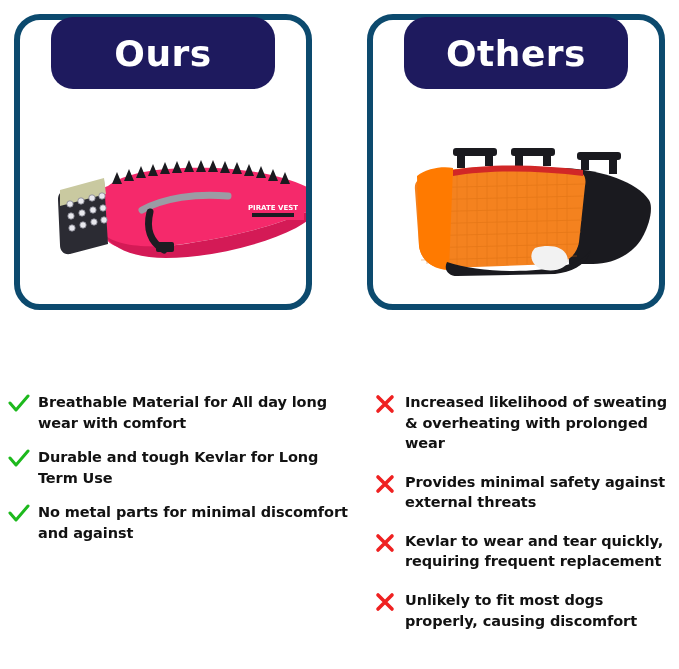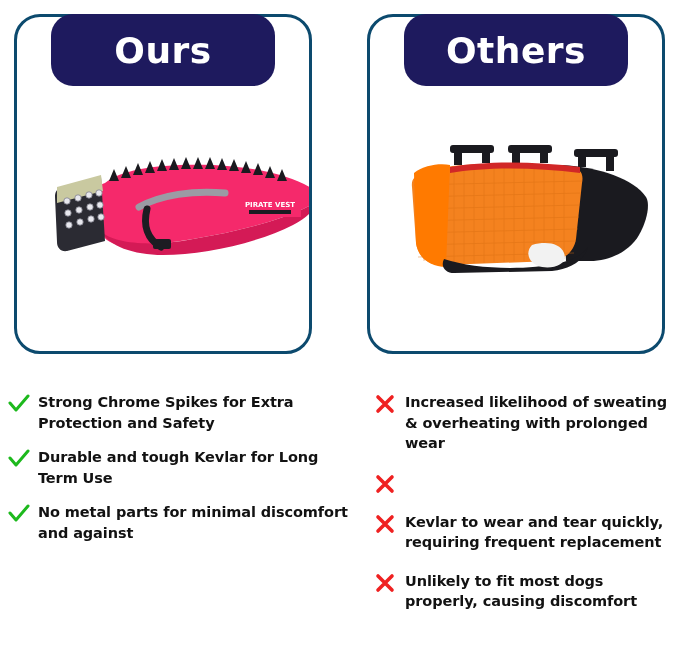--- a/index.html
+++ b/index.html
@@ -21,22 +21,22 @@
     width: 679px;
     height: 669px;
     background: #ffffff;
   }
 
   
   .panel {
     position: absolute;
     top: 14px;
     width: 298px;
-    height: 340px;
-    border: 3px solid #0c4a6e;
+    height: 296px;
+    border: 6px solid #0c4a6e;
     border-radius: 26px;
     background: #ffffff;
   }
   .panel.left  { left: 14px; }
   .panel.right { left: 367px; }
 
   .panel-header {
     position: absolute;
     top: -3px;
     left: 50%;
@@ -266,21 +266,21 @@
 
   <div class="lists">
 
     <div class="list left">
       <div class="list-item">
         <span class="mark">
           <svg width="22" height="20" viewBox="0 0 22 20">
               <path d="M2 9 L8 16 L20 2" stroke="#1db91d" stroke-width="3" fill="none" stroke-linecap="round" stroke-linejoin="round"></path>
             </svg>
         </span>
-        <span class="item-text">Strong Chrome Spikes for Extra Protection and Safety</span>
+        <span class="item-text">Breathable Material for All day long wear with comfort</span>
       </div>
       <div class="list-item">
         <span class="mark">
           <svg width="22" height="20" viewBox="0 0 22 20">
               <path d="M2 9 L8 16 L20 2" stroke="#1db91d" stroke-width="3" fill="none" stroke-linecap="round" stroke-linejoin="round"></path>
             </svg>
         </span>
         <span class="item-text">Durable and tough Kevlar for Long Term Use</span>
       </div>
       <div class="list-item">
@@ -301,20 +301,21 @@
             </svg>
         </span>
         <span class="item-text">Increased likelihood of sweating &amp; overheating with prolonged wear</span>
       </div>
       <div class="list-item">
         <span class="mark">
           <svg width="20" height="20" viewBox="0 0 20 20">
               <path d="M3 3 L17 17 M17 3 L3 17" stroke="#ef2121" stroke-width="3.6" stroke-linecap="round"></path>
             </svg>
         </span>
+        <span class="item-text">Provides minimal safety against external threats</span>
       </div>
       <div class="list-item">
         <span class="mark">
           <svg width="20" height="20" viewBox="0 0 20 20">
               <path d="M3 3 L17 17 M17 3 L3 17" stroke="#ef2121" stroke-width="3.6" stroke-linecap="round"></path>
             </svg>
         </span>
         <span class="item-text">Kevlar to wear and tear quickly, requiring frequent replacement</span>
       </div>
       <div class="list-item">

